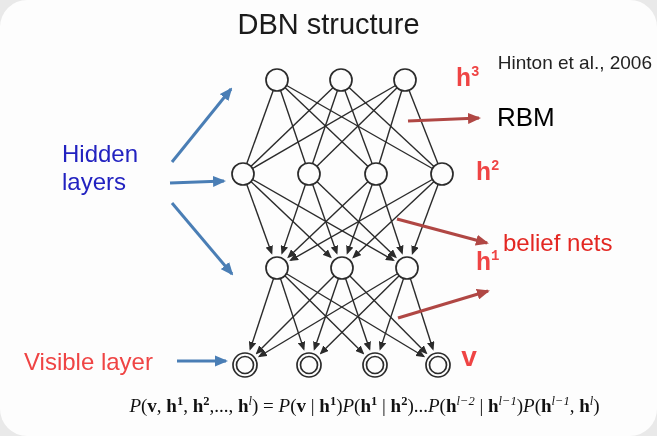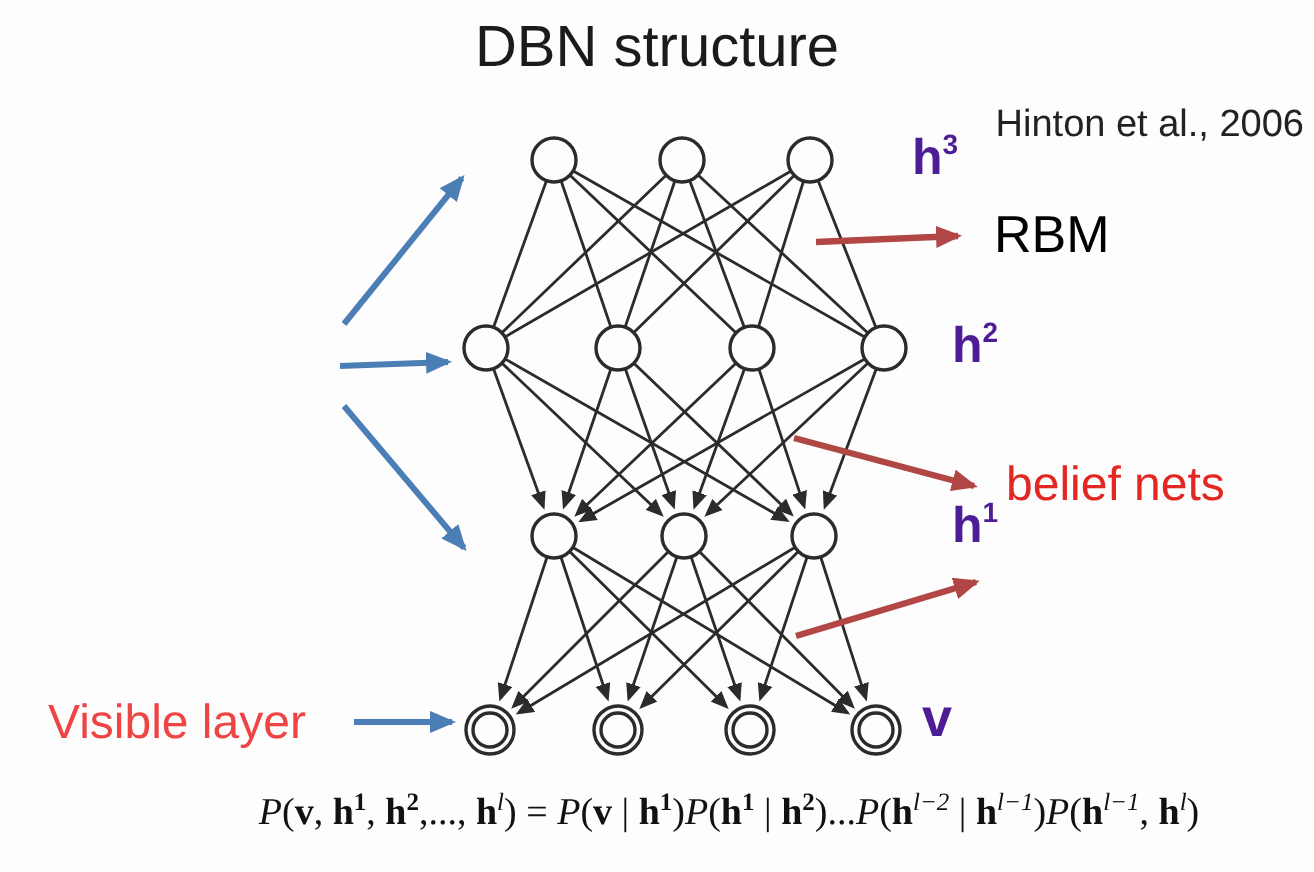--- a/index.html
+++ b/index.html
@@ -1,27 +1,27 @@
 <!DOCTYPE html>
 <html><head>
 <meta charset="utf-8">
 <style>
   html,body{margin:0;padding:0;background:#e9e9e9;}
   .slide{position:relative;width:657px;height:436px;background:#fdfdfd;
-         font-family:"Liberation Sans",sans-serif;overflow:hidden;}
+         font-family:"Liberation Sans",sans-serif;overflow:hidden;border-radius:27px;}
   .abs{position:absolute;}
   #net-svg{top:0;left:0;}
   #title{top:8px;left:0;width:100%;text-align:center;font-size:29px;color:#1b1b1b;}
   #citation{top:52px;right:5px;font-size:19px;color:#222;}
   .bluelabel{color:#2222c0;font-size:24px;line-height:28px;}
   #hidden-label{top:140px;left:62px;}
   #visible-label{top:348px;left:24px;white-space:nowrap;}
   #rbm-label{top:102px;left:497px;color:#e32722;font-size:26px;}
   #directed-label{top:229px;left:503px;color:#e32722;font-size:24px;line-height:28px;}
-  .layerlabel{font-family:Liberation Sans, sans-serif;font-weight:bold;color:#4c1d95;}
+  .layerlabel{font-family:Liberation Mono, monospace;font-weight:bold;color:#ef4444;}
   .lbase{font-size:25px;}
   .lsup{font-size:14px;vertical-align:10px;}
   #lab-h3{top:64px;left:456px;}
   #lab-h2{top:158px;left:476px;}
   #lab-h1{top:248px;left:476px;}
   #lab-v{top:344px;left:461px;}
   #lab-v .lbase{font-size:27px;}
   #formula{top:394px;left:0;width:100%;text-align:center;
            font-family:Liberation Serif, serif;font-size:19px;color:#111;margin-left:36px;}
   #formula .it{font-style:italic;}
@@ -111,20 +111,24 @@
         <line x1="408" y1="121" x2="479" y2="118" stroke="#b04744" stroke-width="3.2" marker-end="url(#ah-red)"></line>
         <line x1="397" y1="219" x2="487" y2="243" stroke="#b04744" stroke-width="3.2" marker-end="url(#ah-red)"></line>
         <line x1="398" y1="318" x2="488" y2="291" stroke="#b04744" stroke-width="3.2" marker-end="url(#ah-red)"></line>
       </g>
     </svg>
 
   <div id="title" class="abs">DBN structure</div>
 
   <div id="citation" class="abs">Hinton et al., 2006</div>
 
+  <div id="hidden-label" class="abs bluelabel" style="color: rgb(34, 34, 192);">
+    <div>Hidden</div>
+    <div>layers</div>
+  </div>
 
   <div id="visible-label" class="abs bluelabel" style="color: #ef4444;">Visible layer</div>
 
   <div id="rbm-label" class="abs" style="color: #000000;">RBM</div>
 
   <div id="directed-label" class="abs" style="color: rgb(227, 39, 34);">
     <div>belief nets</div>
   </div>
 
   <div id="lab-h3" class="abs layerlabel">

